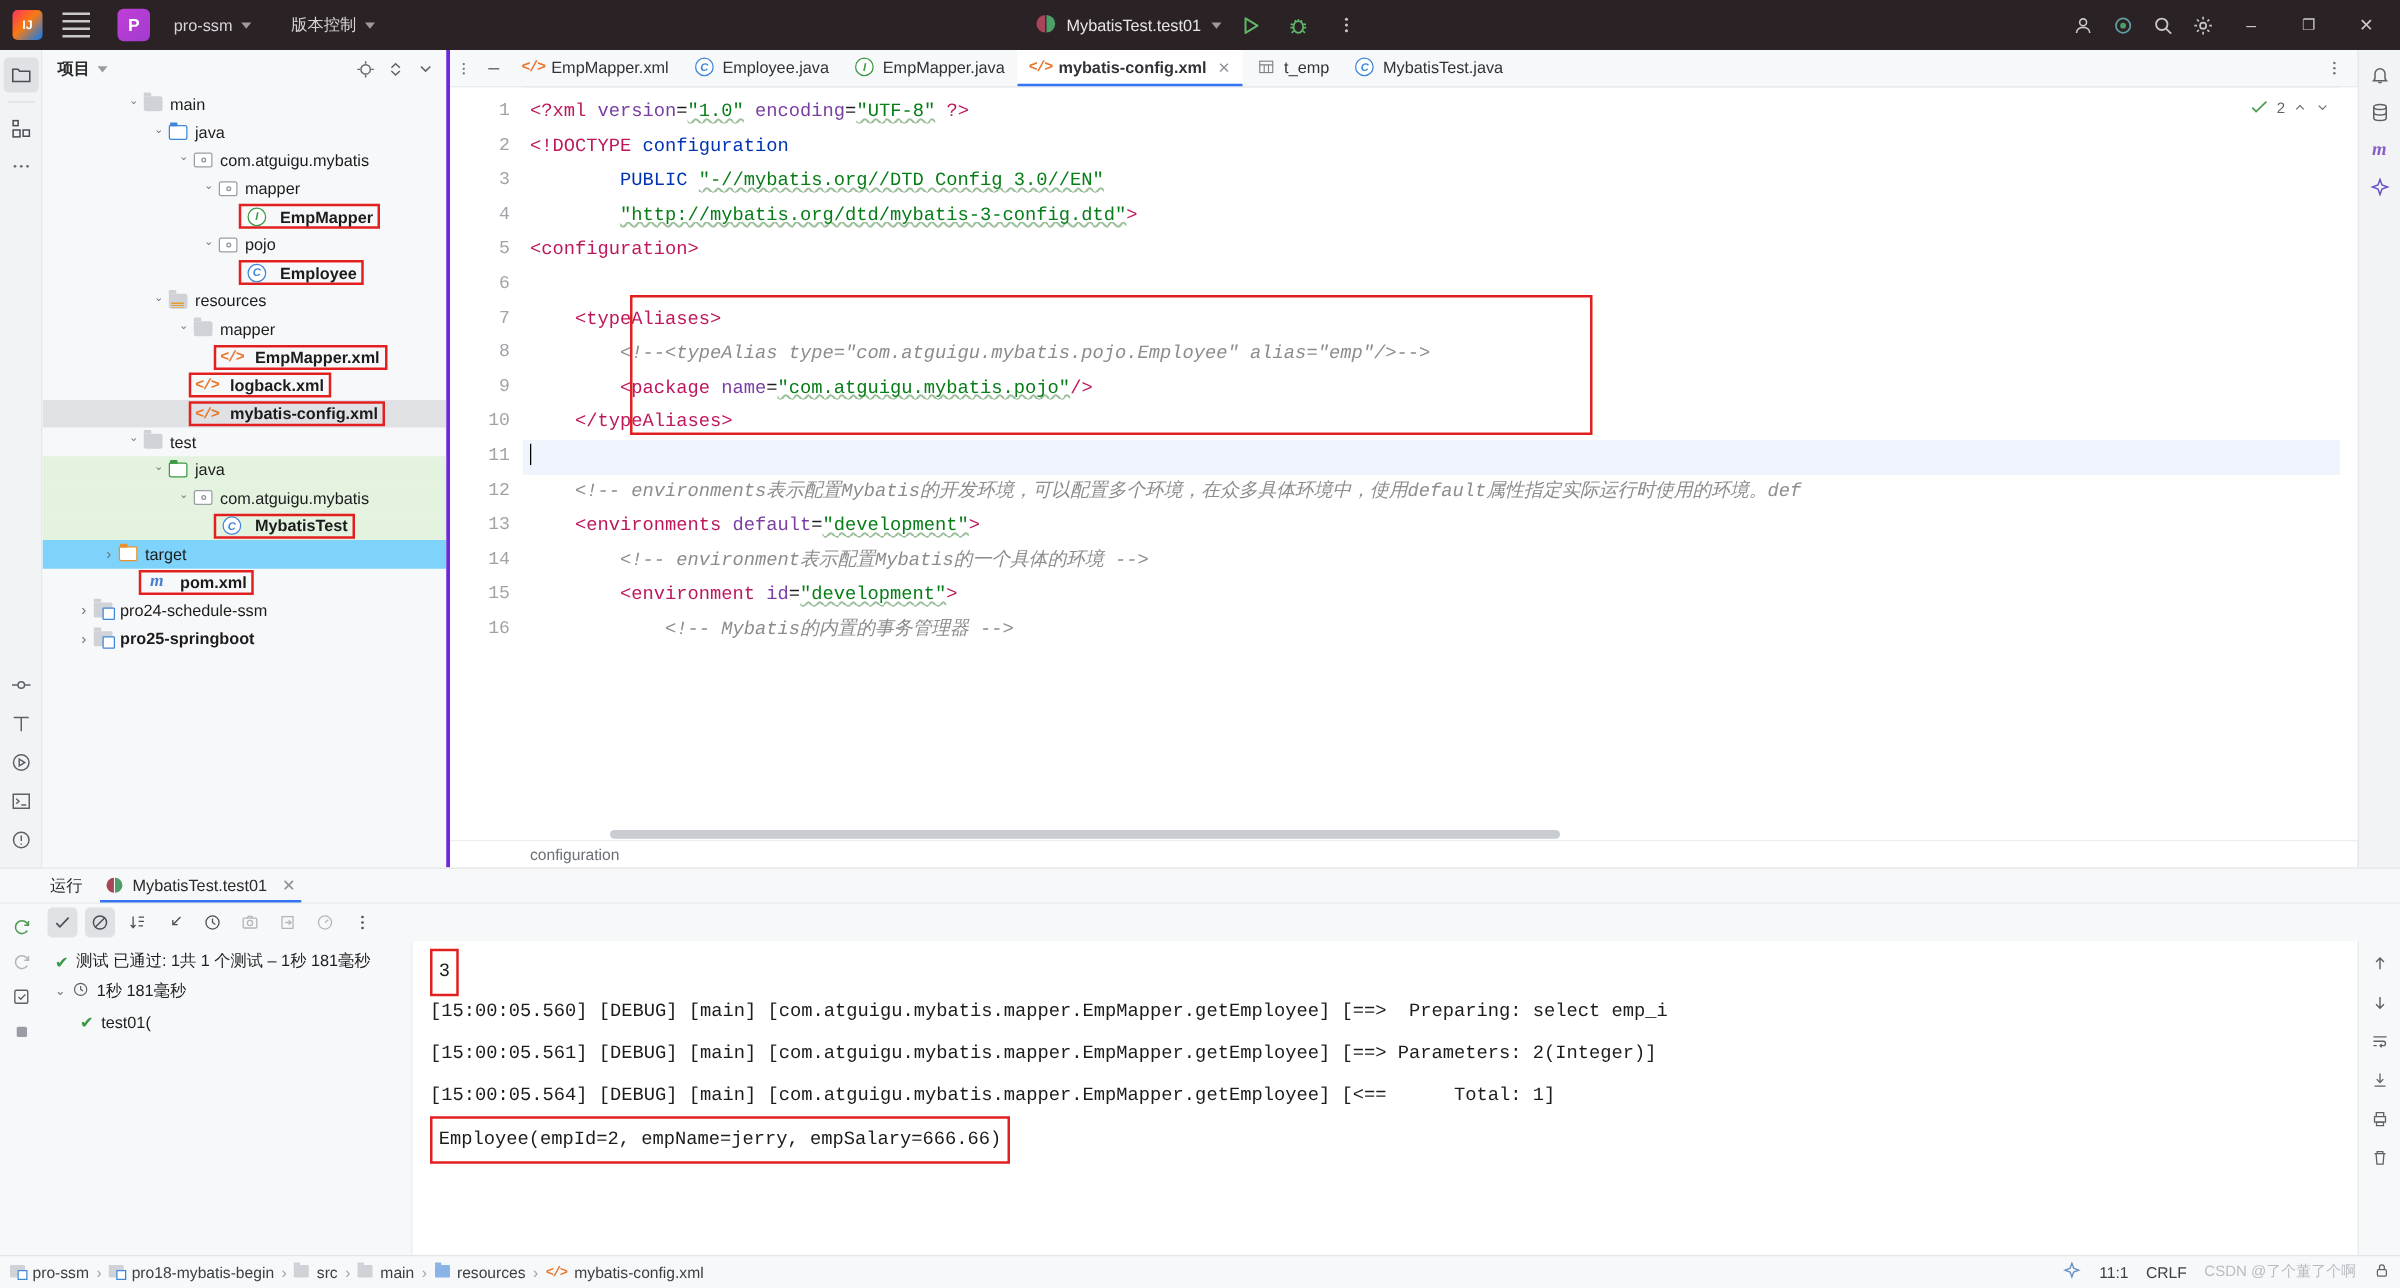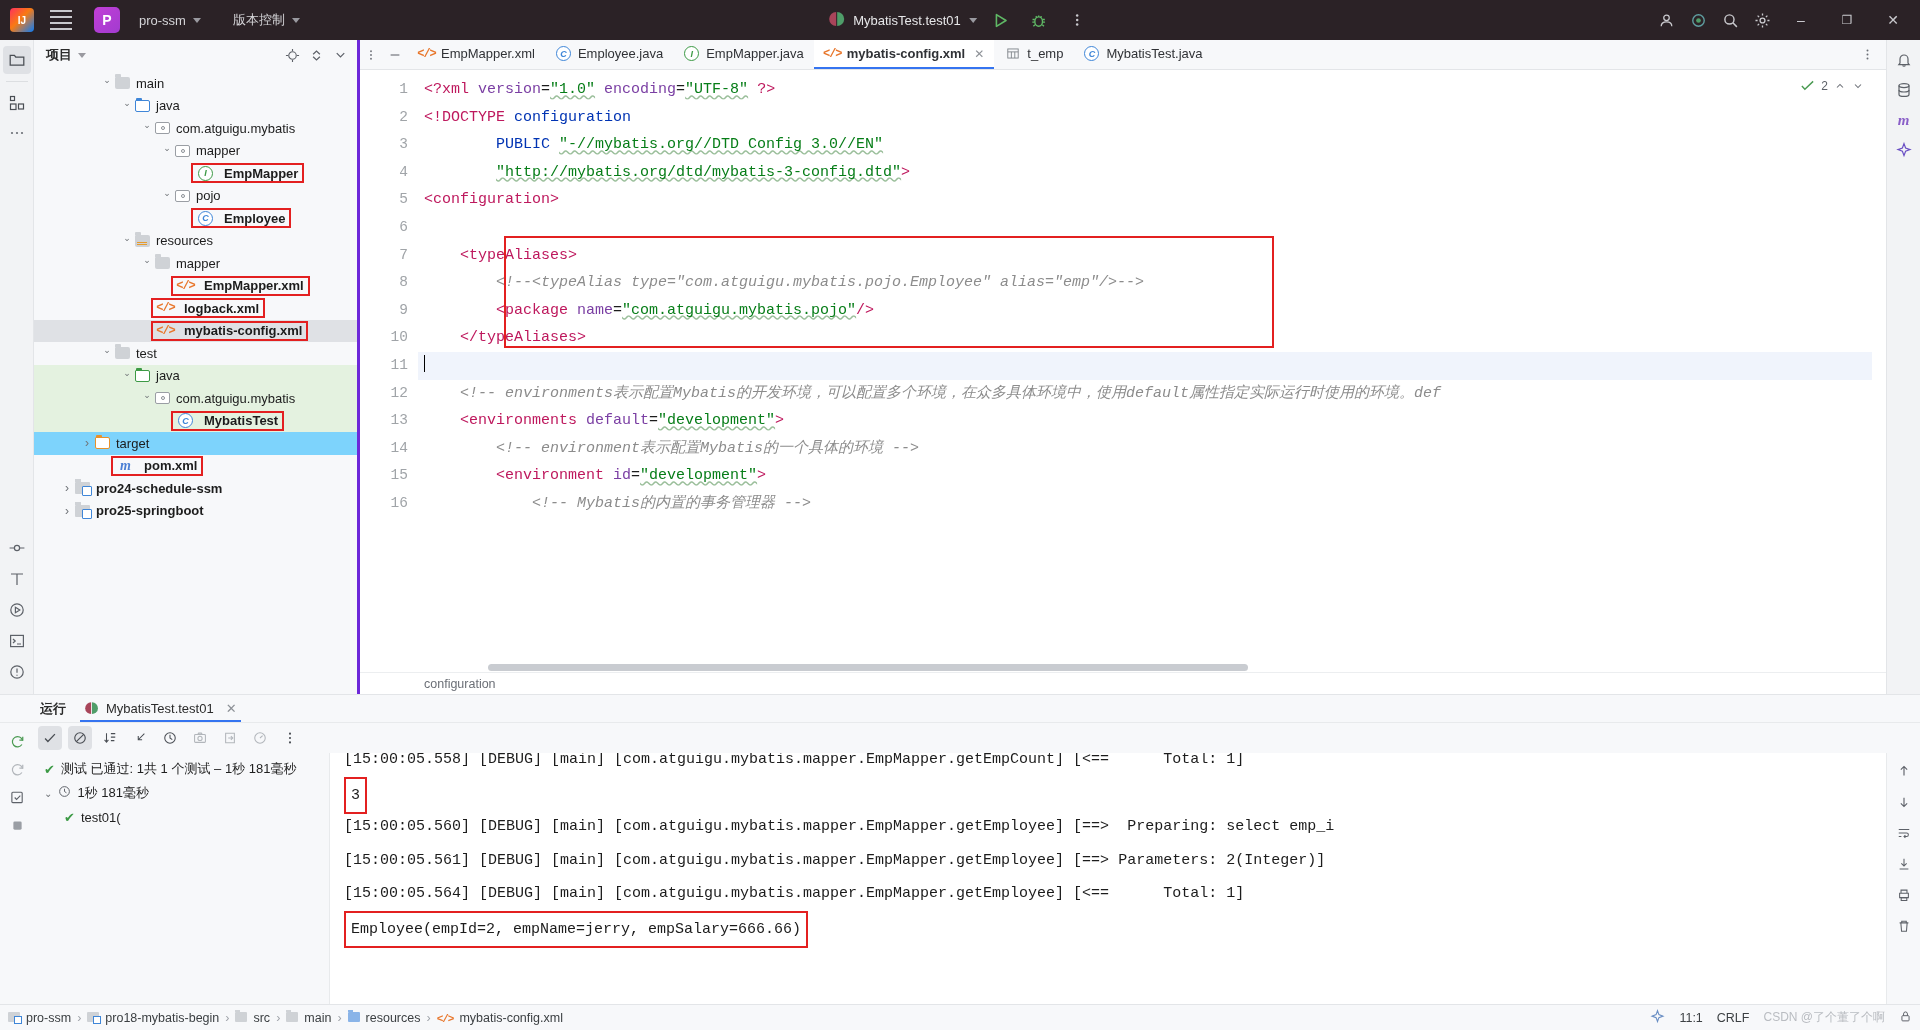--- a/index.html
+++ b/index.html
@@ -124,21 +124,21 @@
     width:14px; background:#fff; border-left:0px; position:relative;
   }
   .insp-widget { position:absolute; top:8px; right:22px; display:flex; align-items:center; gap:6px; font-size:12px; color:#5d6168; z-index:3;}
   .breadcrumb { height:22px; border-top:1px solid #eceef0; display:flex; align-items:center; padding-left:64px; font-size:12.5px; color:#6b6f76; background:#fff;}
   .hscroll { position:absolute; bottom:0; left:58px; right:14px; height:8px; }
   .hscroll i { position:absolute; left:70px; width:760px; height:7px; background:#c9ccd1; border-radius:4px; display:block;}
 
   
   .bottompanel { height:310px; flex:0 0 310px; display:flex; flex-direction:column; background:#f7f8fa; border-top:1px solid #e3e5e8; }
   .bp-tabs { height:28px; display:flex; align-items:center; gap:14px; padding-left:40px; border-bottom:1px solid #e8eaec;}
-  .bp-tabtitle { font-size:13px; color:#2b2b2b; font-weight:700;}
+  .bp-tabtitle { font-size:13px; color:#2b2b2b; font-weight:400;}
   .bp-tab { display:flex;align-items:center;gap:6px;font-size:13px;color:#2b2b2b;cursor:pointer;padding:0 4px; position:relative;}
   .bp-tab.active::after{content:"";position:absolute;bottom:-5px;left:0;right:0;height:2px;background:#3574f0;}
   .bp-body { flex:1; display:flex; min-height:0; }
   .bp-toolbar { width:34px; flex:0 0 34px; display:flex; flex-direction:column; align-items:center; padding-top:6px; gap:4px;}
   .tbtn { width:24px;height:24px;display:flex;align-items:center;justify-content:center;border-radius:4px;color:#5d6168;cursor:pointer;font-size:13px;}
   .tbtn.on { background:#dfe1e5; }
   .tbtn.dim { color:#b2b6bb; }
   .bp-inner { flex:1; display:flex; flex-direction:column; min-width:0;}
   .bp-toolrow { height:30px; display:flex; align-items:center; gap:6px; padding-left:4px; }
   .bp-split { flex:1; display:flex; min-height:0;}
@@ -528,21 +528,21 @@
               <span class="tlabel" style="font-weight: 600;">pom.xml</span>
             </span>
           </div>
           <div class="trow">
             <span style="width: 26px; flex: 0 0 26px;"></span>
             <span class="arrow closed"></span>
             <span style="display: inline-flex; align-items: center;">
               <span class="ticon">
                 <span class="modico"></span>
               </span>
-              <span class="tlabel" style="font-weight: 700;">pro24-schedule-ssm</span>
+              <span class="tlabel" style="font-weight: 400;">pro24-schedule-ssm</span>
             </span>
           </div>
           <div class="trow">
             <span style="width: 26px; flex: 0 0 26px;"></span>
             <span class="arrow closed"></span>
             <span style="display: inline-flex; align-items: center;">
               <span class="ticon">
                 <span class="modico"></span>
               </span>
               <span class="tlabel" style="font-weight: 600;">pro25-springboot</span>
@@ -811,21 +811,20 @@
                   </svg></span>
                 <span>1秒 181毫秒</span>
               </div>
               <div class="ttrow ind">
                 <span class="chk">✔</span>
                 <span>test01(</span>
               </div>
             </div>
           <div class="console">
             <div class="cons-body" id="console-root">
-                <div class="logline" style="margin-top: -16px;"><span>[15:00:05.558] [DEBUG] [main] [com.atguigu.mybatis.mapper.EmpMapper.getEmpCount] [&lt;==      Total: 1]</span></div>
                 <div class="logline"><span class="rbox"><span>3</span></span></div>
                 <div class="logline"><span>[15:00:05.560] [DEBUG] [main] [com.atguigu.mybatis.mapper.EmpMapper.getEmployee] [==&gt;  Preparing: select emp_i</span></div>
                 <div class="logline"><span>[15:00:05.561] [DEBUG] [main] [com.atguigu.mybatis.mapper.EmpMapper.getEmployee] [==&gt; Parameters: 2(Integer)]</span></div>
                 <div class="logline"><span>[15:00:05.564] [DEBUG] [main] [com.atguigu.mybatis.mapper.EmpMapper.getEmployee] [&lt;==      Total: 1]</span></div>
                 <div class="logline"><span class="rbox"><span>Employee(empId=2, empName=jerry, empSalary=666.66)</span></span></div>
               </div>
             <div class="cons-side">
               <div class="tbtn">
                 <svg width="14" height="14" viewBox="0 0 16 16" stroke="#5d6168" fill="none" stroke-width="1.3">
                     <path d="M8 13V3M4.4 6.4 8 2.8l3.6 3.6"></path>

